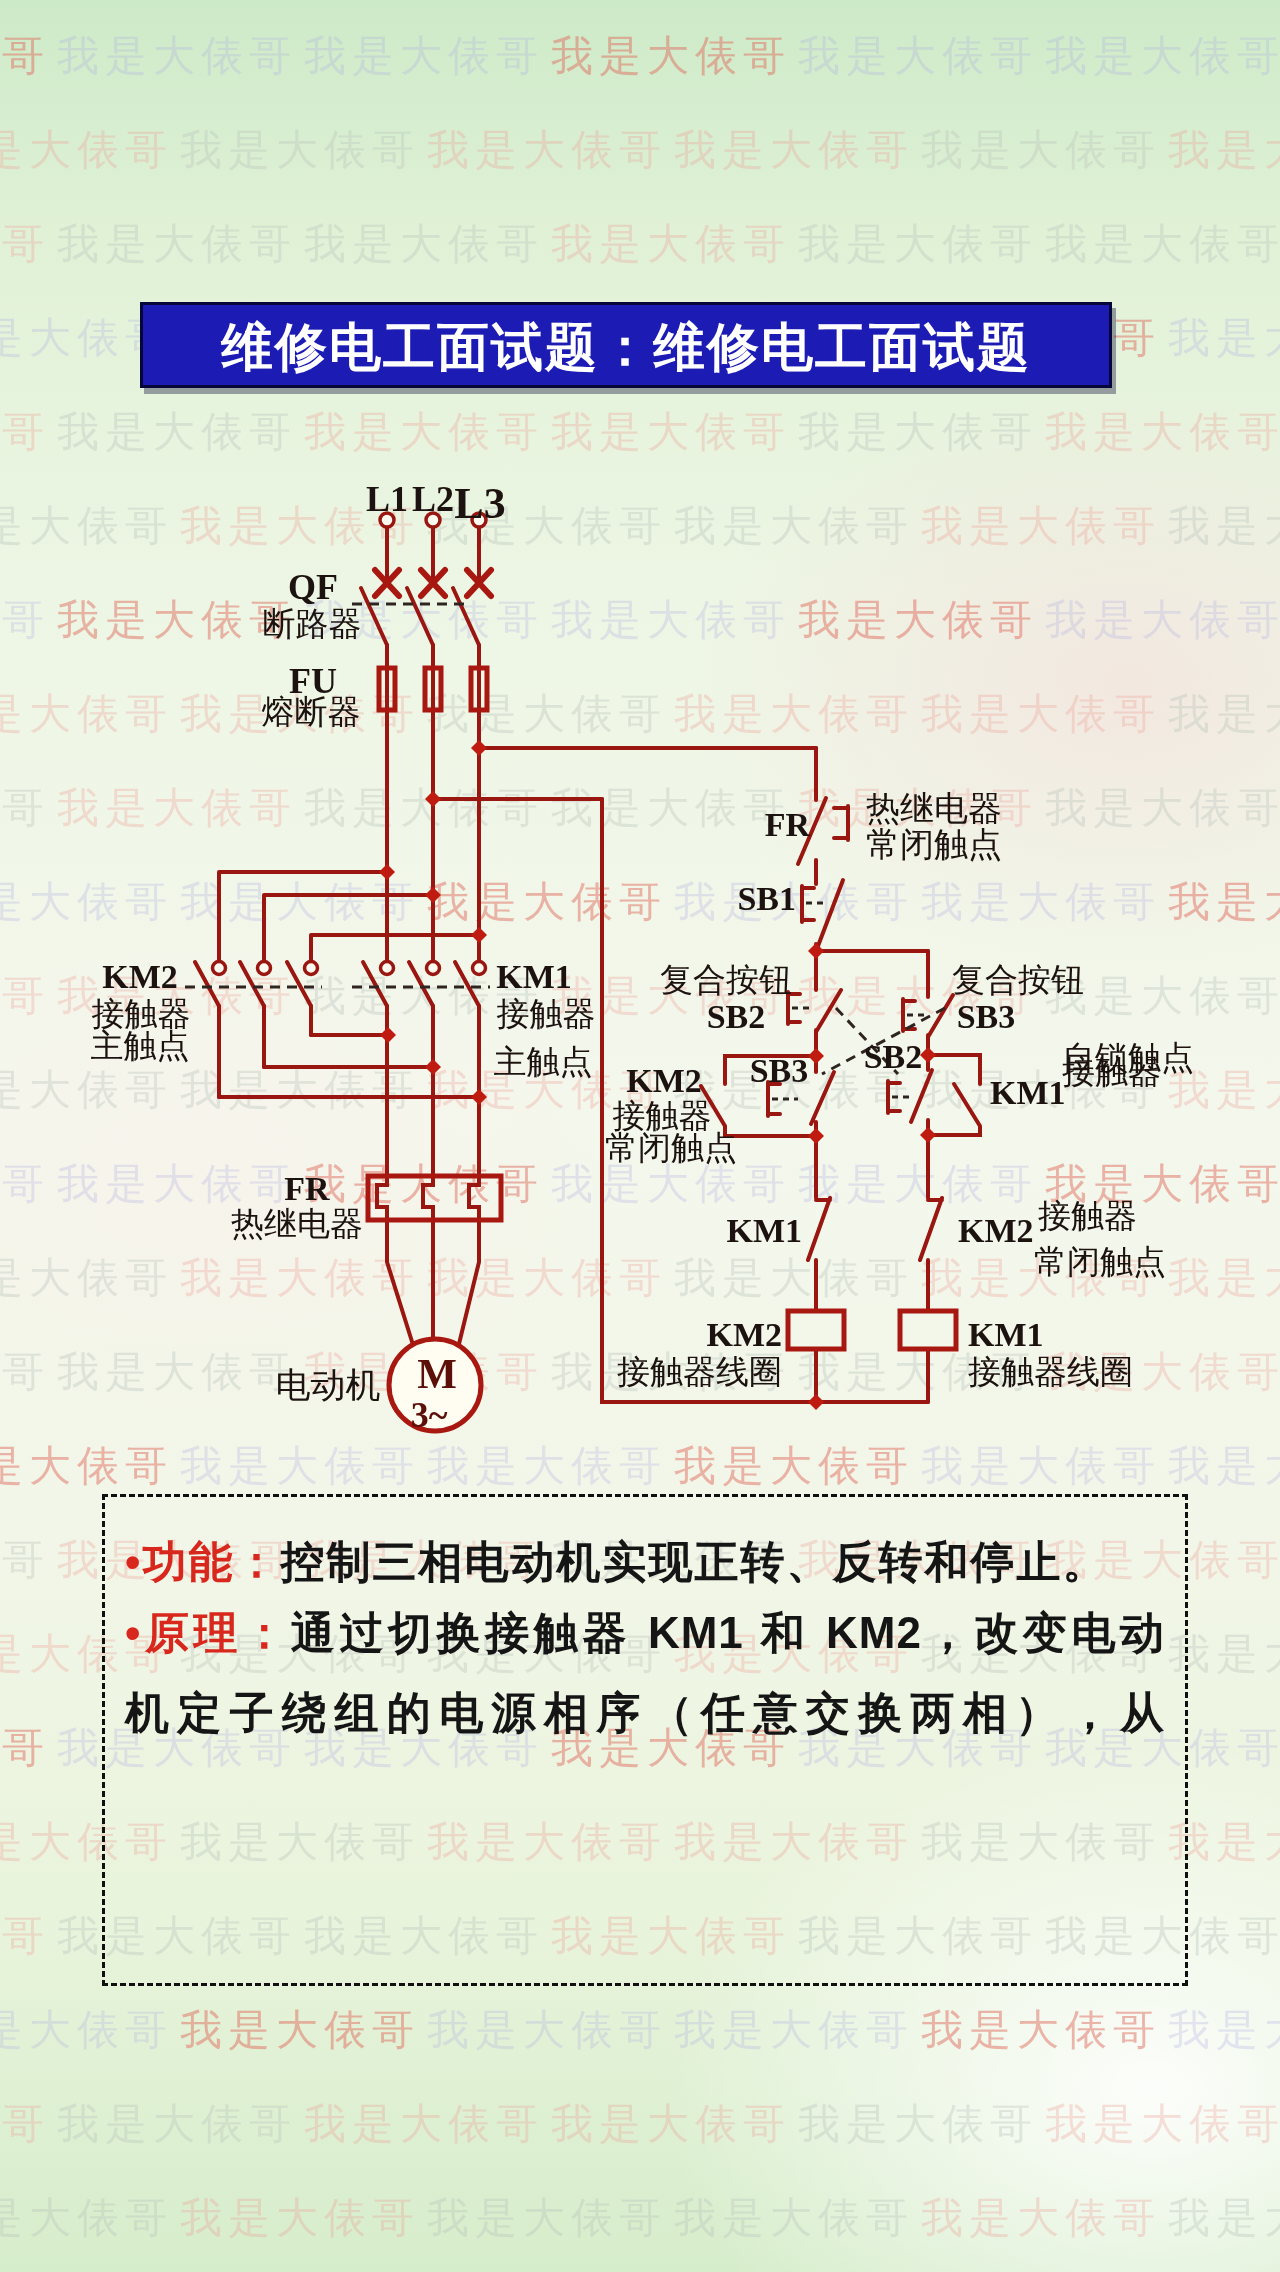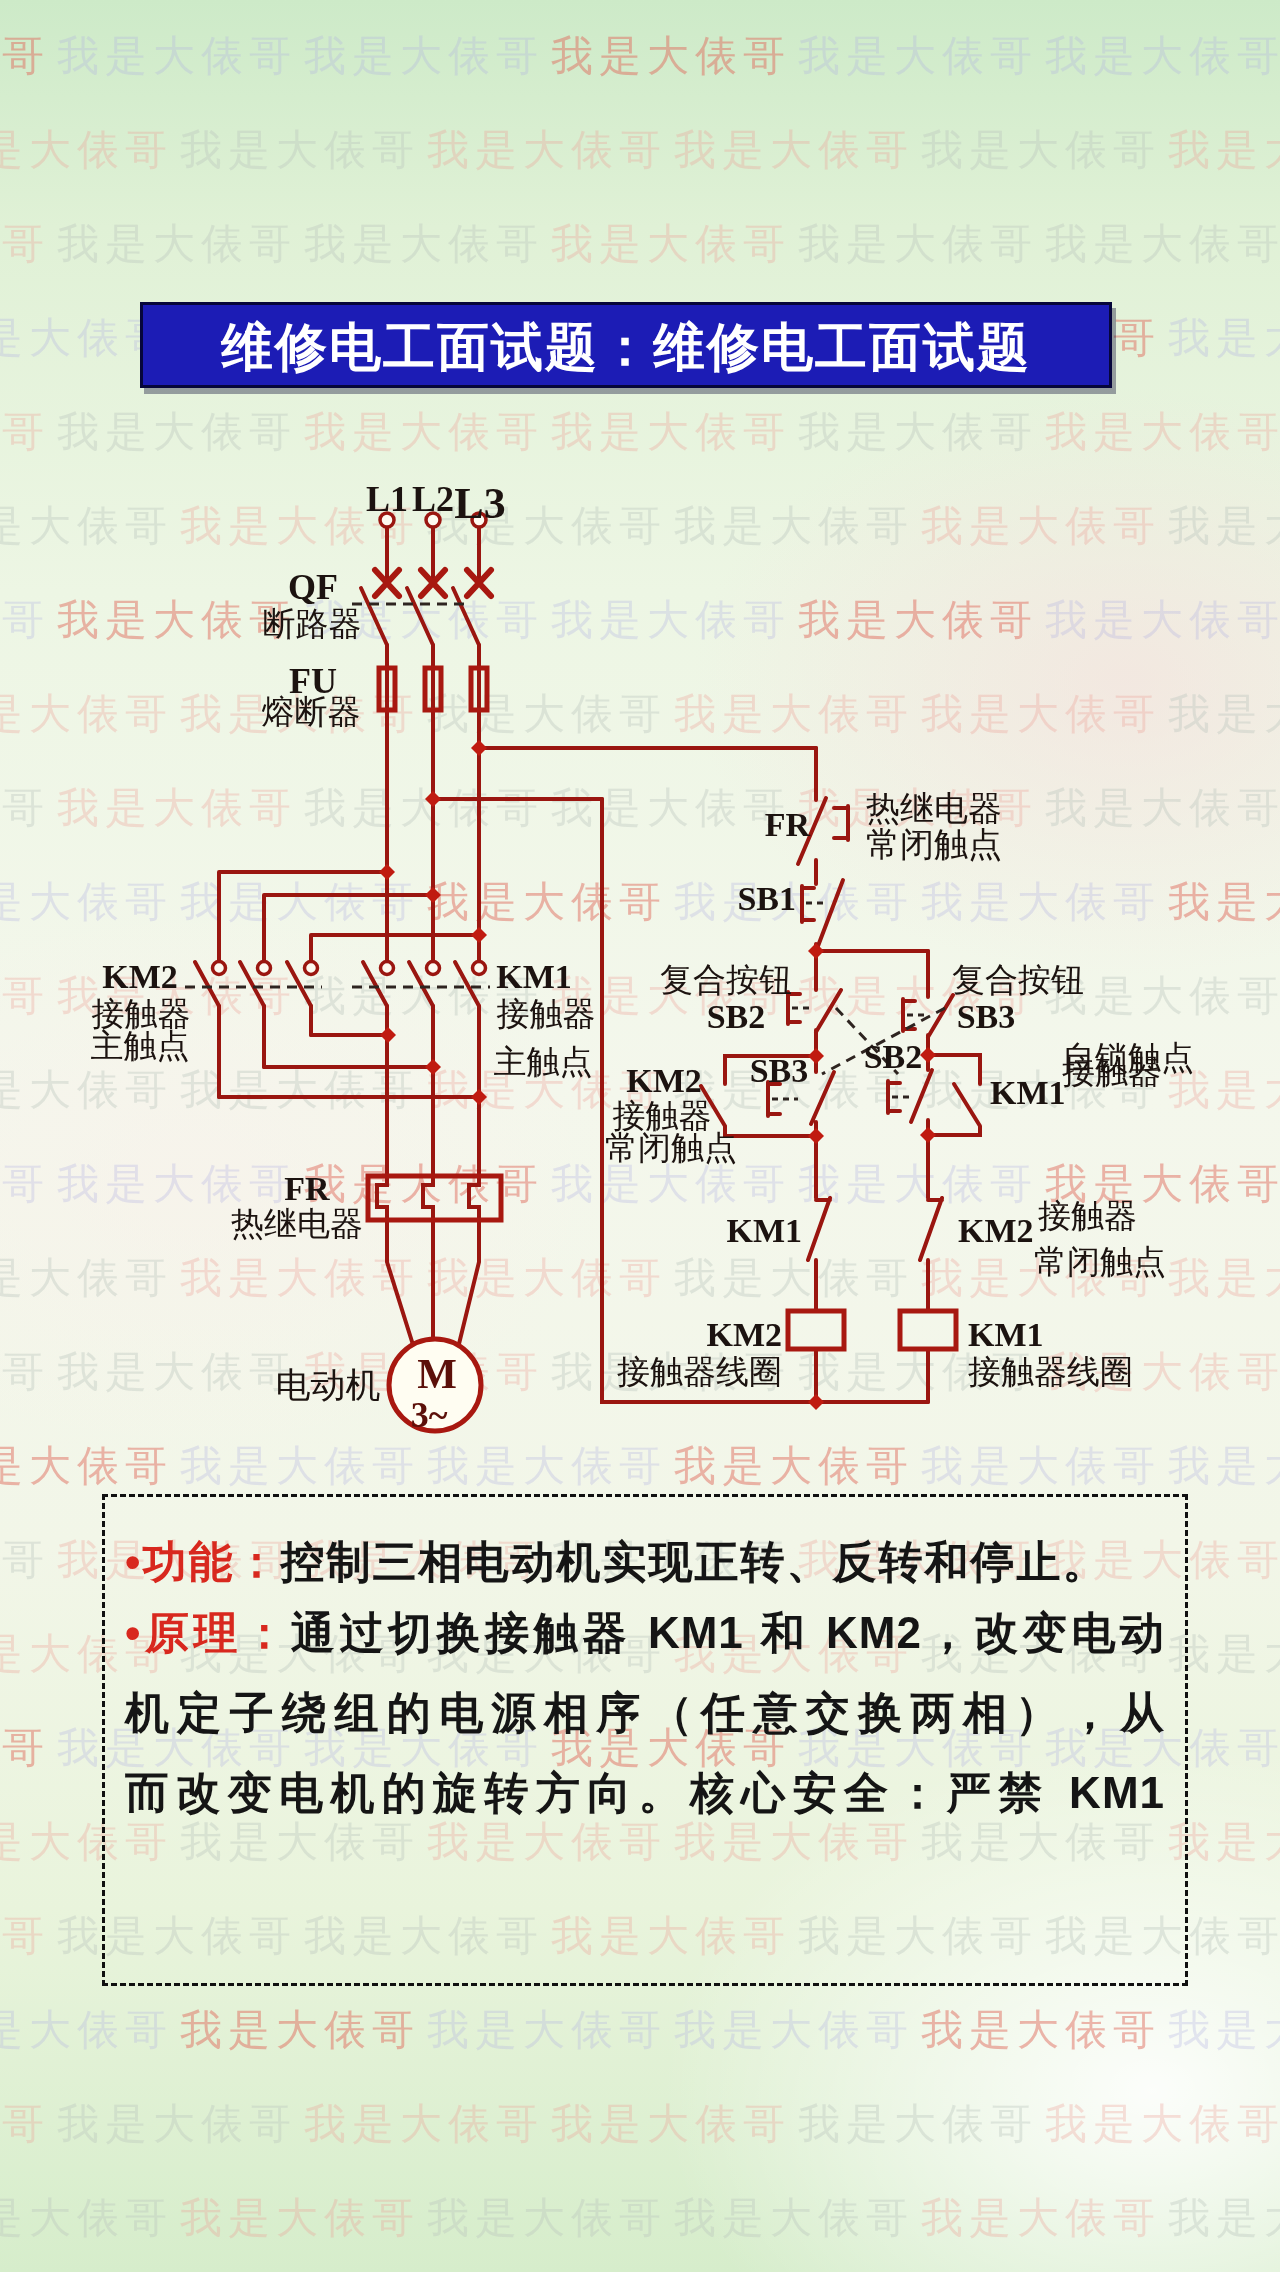--- a/index.html
+++ b/index.html
@@ -353,14 +353,13 @@
     <div class="lab r" style="left: 782px; top: 1316px; font-size: 34px; font-weight: bold;">KM2</div>
     <div class="lab r" style="left: 782px; top: 1350px; font-size: 33px;">接触器线圈</div>
     <div class="lab " style="left: 968px; top: 1316px; font-size: 34px; font-weight: bold;">KM1</div>
     <div class="lab " style="left: 968px; top: 1350px; font-size: 33px;">接触器线圈</div>
   </div>
 
 <div id="infobox">
   <div class="ib-line first"><span class="ib-prefix" style="color: rgb(216, 40, 30);">•功能：</span><span>控制三相电动机实现正转、反转和停止。</span></div>
   <div class="ib-line"><span class="ib-prefix" style="color: rgb(216, 40, 30);">•原理：</span><span>通过切换接触器 KM1 和 KM2，改变电动</span></div>
   <div class="ib-line"><span>机定子绕组的电源相序（任意交换两相），从</span></div>
-  <div class="ib-line"><span>而改变电机的旋转方向。核心安全：严禁 KM1</span></div>
 </div>
 
 </body></html>

